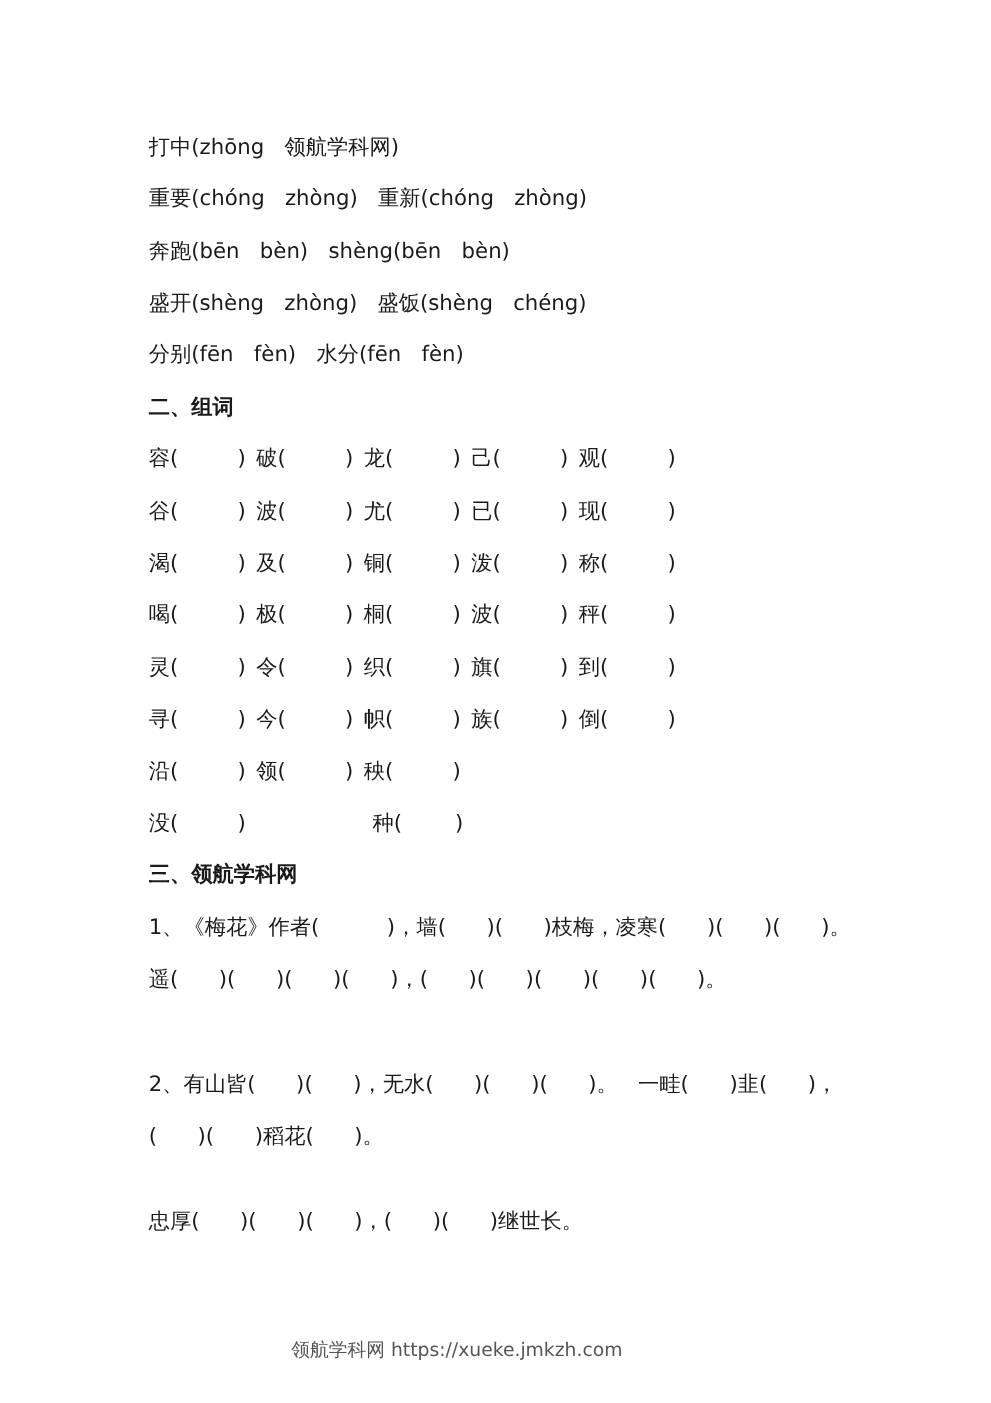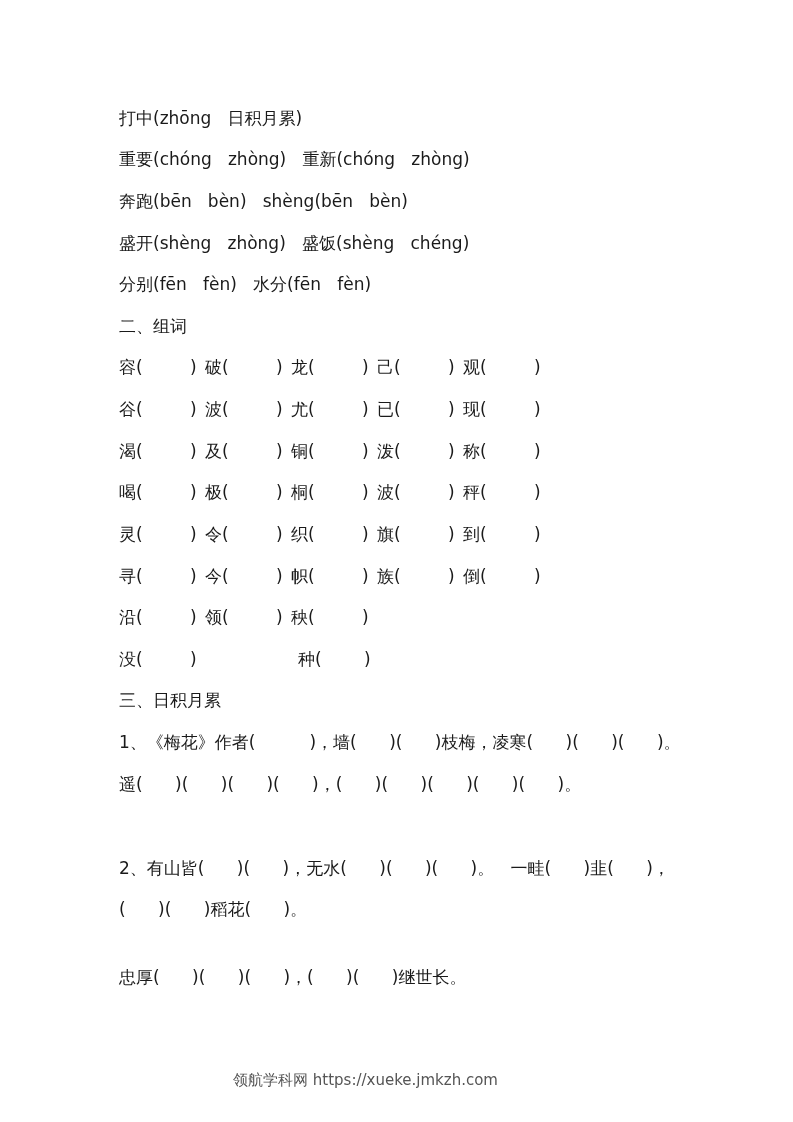--- a/index.html
+++ b/index.html
@@ -4,34 +4,34 @@
   <style>
     html, body { margin: 0; padding: 0; background: #ffffff; }
     body {
       width: 793px; height: 1122px; position: relative; overflow: hidden;
       font-family: "DejaVu Sans", "Liberation Sans", sans-serif;
       color: #1a1a1a;
     }
     .line {
       position: absolute; left: 119px; font-size: 17px; white-space: pre; line-height: 22px;
     }
-    .heading { font-weight: normal; }
+    .heading { font-weight: bold; }
     .row { position: absolute; left: 119px; height: 22px; font-size: 17px; }
     .cell { position: absolute; top: 0; white-space: pre; line-height: 22px; }
     .cell .close { position: absolute; top: 0; }
     .footer {
       position: absolute; top: 1071px; left: 0; width: 731px; text-align: center;
       font-size: 15px; color: #555555; font-family: "DejaVu Sans", sans-serif;
     }
   </style>
 </head>
 <body>
 
 <div>
-  <div class="line" style="top:107px">打中(zhōng   日积月累)</div>
+  <div class="line" style="top:107px">打中(zhōng   领航学科网)</div>
   <div class="line" style="top:148px">重要(chóng   zhòng)   重新(chóng   zhòng)</div>
   <div class="line" style="top:190px">奔跑(bēn   bèn)   shèng(bēn   bèn)</div>
   <div class="line" style="top:232px">盛开(shèng   zhòng)   盛饭(shèng   chéng)</div>
   <div class="line" style="top:273px">分别(fēn   fèn)   水分(fēn   fèn)</div>
 </div>
 
 <div class="line heading" style="top:315px">二、组词</div>
 
 <div id="word-grid">
     <div class="row" style="top: 356px;">
@@ -80,21 +80,21 @@
       <span class="cell" style="left: 0px;">沿(<span class="close" style="left: 71px;">)</span></span>
       <span class="cell" style="left: 86px;">领(<span class="close" style="left: 71px;">)</span></span>
       <span class="cell" style="left: 172px;">秧(<span class="close" style="left: 71px;">)</span></span>
     </div>
     <div class="row" style="top: 648px;">
       <span class="cell" style="left: 0px;">没(<span class="close" style="left: 71px;">)</span></span>
       <span class="cell" style="left: 179px;">种(<span class="close" style="left: 66px;">)</span></span>
     </div>
   </div>
 
-<div class="line heading" style="top:689px">三、日积月累</div>
+<div class="line heading" style="top:689px">三、领航学科网</div>
 
 <div>
   <div class="line" style="top:731px">1、《梅花》作者(          )，墙(      )(      )枝梅，凌寒(      )(      )(      )。</div>
   <div class="line" style="top:773px">遥(      )(      )(      )(      )，(      )(      )(      )(      )(      )。</div>
   <div class="line" style="top:857px">2、有山皆(      )(      )，无水(      )(      )(      )。   一畦(      )韭(      )，</div>
   <div class="line" style="top:898px">(      )(      )稻花(      )。</div>
   <div class="line" style="top:966px">忠厚(      )(      )(      )，(      )(      )继世长。</div>
 </div>
 
 <div class="footer">领航学科网 https://xueke.jmkzh.com</div>

